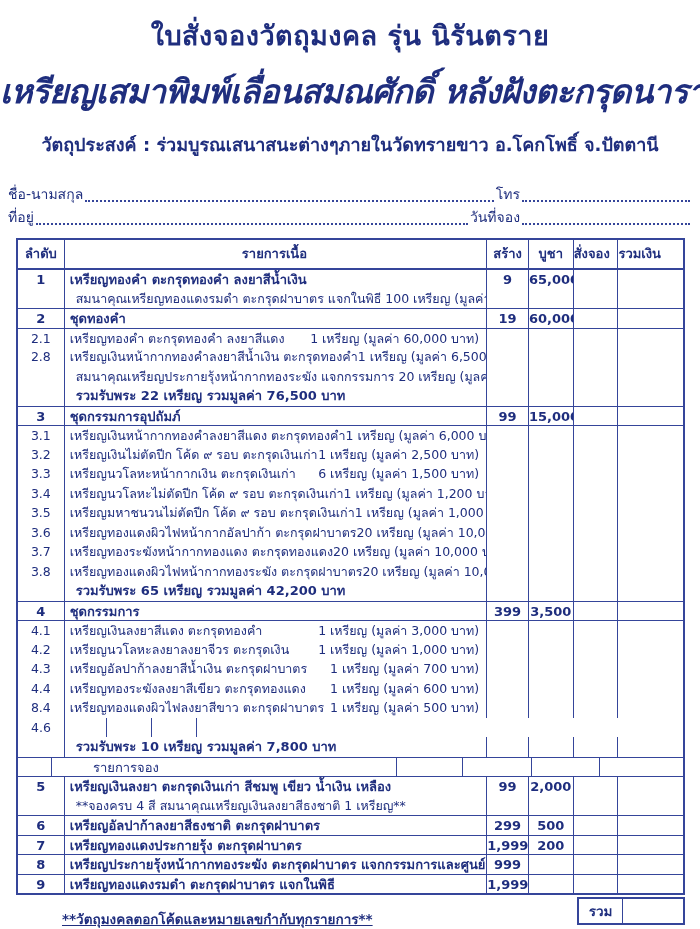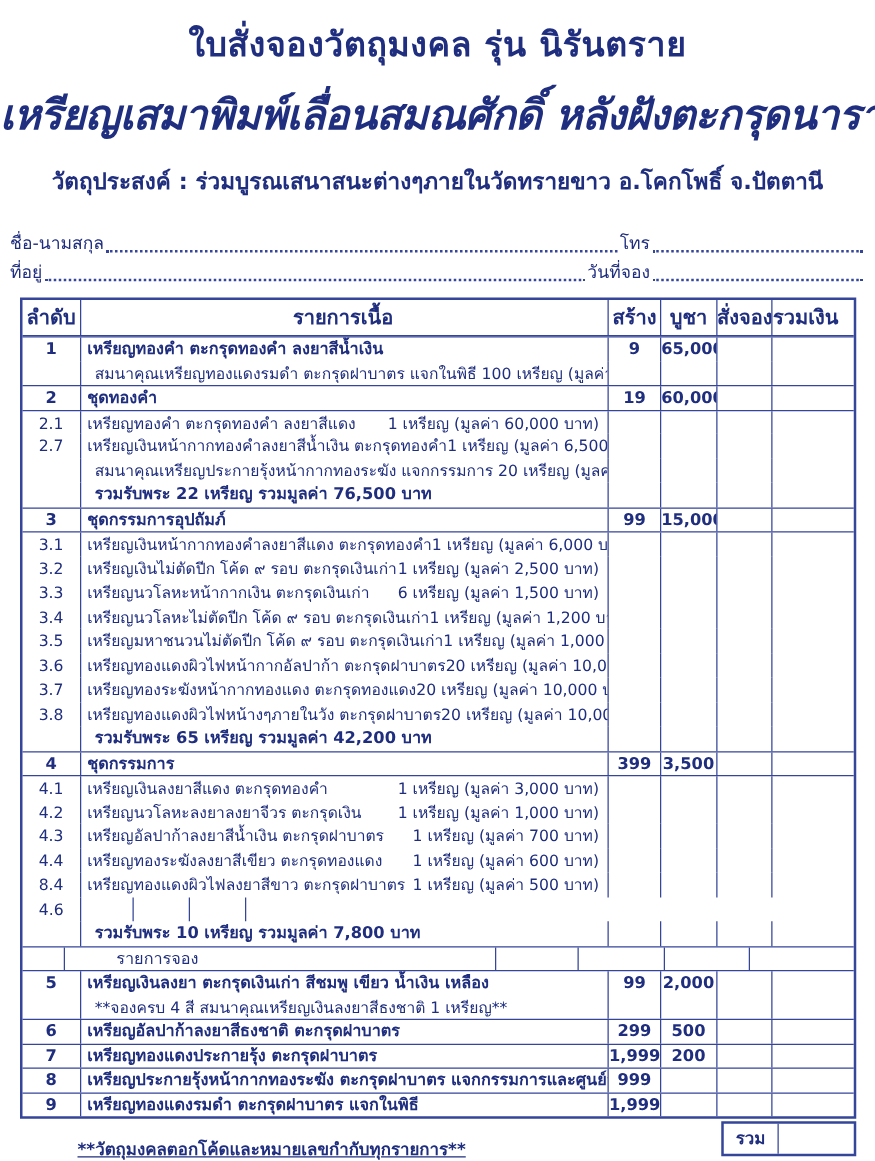--- a/index.html
+++ b/index.html
@@ -19,21 +19,21 @@
 
   .formarea { margin:24px 8px 0 8px; font-size:14px; }
   .fline { display:flex; align-items:flex-end; height:23px; }
   .flabel { white-space:nowrap; padding-bottom:1px; }
   .dots { flex:1 1 auto; border-bottom:2px dotted #35459a; margin:0 2px 4px 2px; height:14px; }
   .dots.fixed { flex:0 0 168px; }
 
   .otable { margin:9px 0 0 16px; width:669px; border:2px solid #35459a; }
   .trow { display:flex; height:19.5px; line-height:19px; font-size:12.5px; }
   .trow.bt { border-top:1px solid #35459a; }
-  .thead { height:29px; line-height:27px; font-weight:bold; font-size:16px; border-bottom:1px solid #35459a; }
+  .thead { height:29px; line-height:27px; font-weight:bold; font-size:13px; border-bottom:1px solid #35459a; }
   .c { border-right:1px solid #35459a; overflow:hidden; white-space:nowrap; }
   .c-no    { width:47px;  text-align:center; }
   .c-desc  { width:425px; display:flex; justify-content:space-between; padding:0 7px 0 5px; }
   .c-made  { width:42px;  text-align:center; }
   .c-price { width:45px;  text-align:center; }
   .c-order { width:45px;  }
   .c-total { width:65px;  border-right:none; }
   .thead .c-desc { justify-content:center; }
   .s-head { font-weight:bold; font-size:13px; }
   .s-total .c-desc, .s-sub .c-desc { padding-left:11px; }
@@ -116,21 +116,21 @@
           <div class="c c-desc">
             <span>เหรียญทองคำ ตะกรุดทองคำ ลงยาสีแดง</span>
             <span class="qty">1 เหรียญ (มูลค่า 60,000 บาท)</span>
           </div>
           <div class="c c-made"></div>
           <div class="c c-price"></div>
           <div class="c c-order"></div>
           <div class="c c-total"></div>
         </div>
         <div class="trow s-item">
-          <div class="c c-no">2.7</div>
+          <div class="c c-no">2.8</div>
           <div class="c c-desc">
             <span>เหรียญเงินหน้ากากทองคำลงยาสีน้ำเงิน ตะกรุดทองคำ</span>
             <span class="qty">1 เหรียญ  (มูลค่า 6,500 บาท)</span>
           </div>
           <div class="c c-made"></div>
           <div class="c c-price"></div>
           <div class="c c-order"></div>
           <div class="c c-total"></div>
         </div>
         <div class="trow s-sub">
@@ -236,21 +236,21 @@
             <span class="qty">20 เหรียญ (มูลค่า 10,000 บาท)</span>
           </div>
           <div class="c c-made"></div>
           <div class="c c-price"></div>
           <div class="c c-order"></div>
           <div class="c c-total"></div>
         </div>
         <div class="trow s-item">
           <div class="c c-no">3.8</div>
           <div class="c c-desc">
-            <span>เหรียญทองแดงผิวไฟหน้างๆภายในวัง ตะกรุดฝาบาตร</span>
+            <span>เหรียญทองแดงผิวไฟหน้ากากทองระฆัง ตะกรุดฝาบาตร</span>
             <span class="qty">20 เหรียญ (มูลค่า 10,000 บาท)</span>
           </div>
           <div class="c c-made"></div>
           <div class="c c-price"></div>
           <div class="c c-order"></div>
           <div class="c c-total"></div>
         </div>
         <div class="trow s-total">
           <div class="c c-no"></div>
           <div class="c c-desc">

